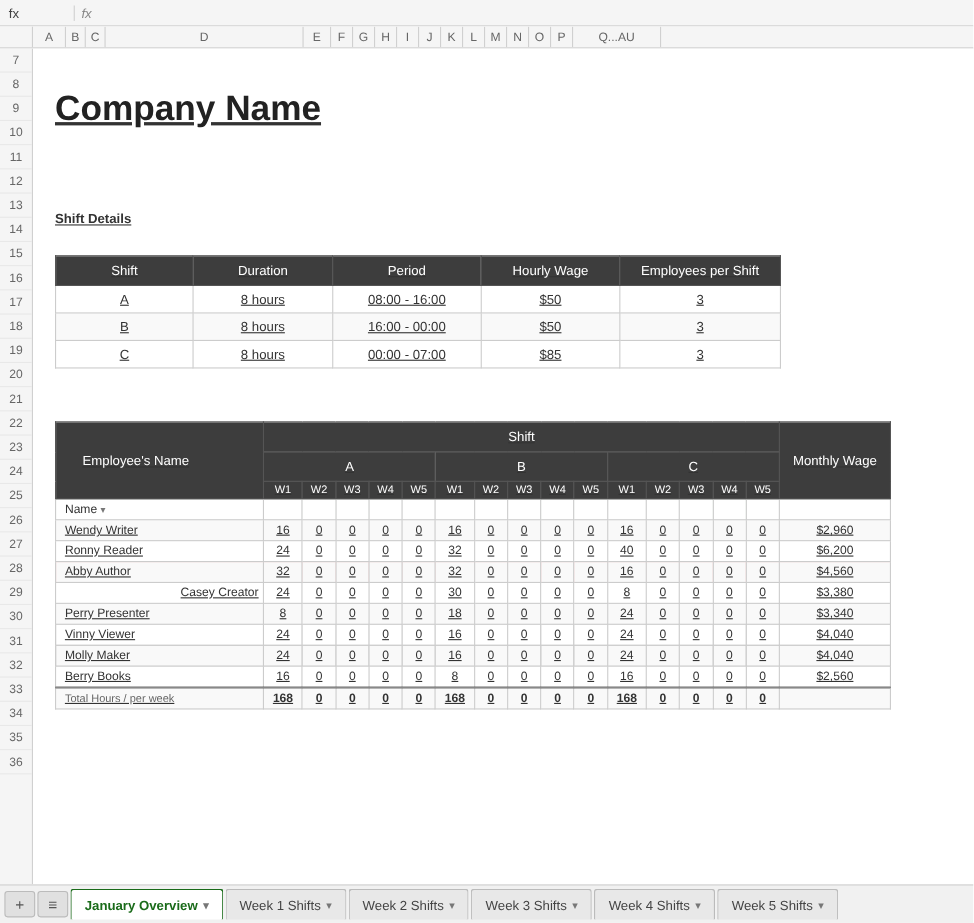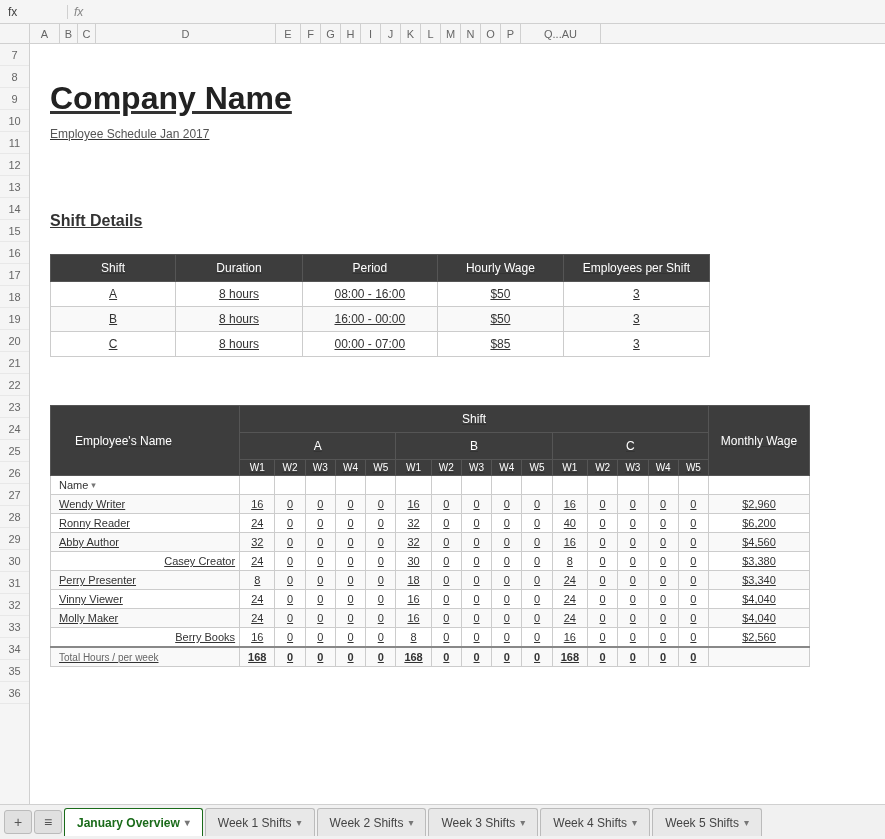--- a/index.html
+++ b/index.html
@@ -23,21 +23,21 @@
       color: #222;
     }
 
     .company-subtitle {
       font-size: 12px;
       color: #555;
       margin-top: 2px;
     }
 
     .section-title {
-      font-size: 16px;
+      font-size: 12px;
       font-weight: bold;
       color: #333;
     }
 
     
     .shift-table {
       border-collapse: collapse;
       width: 660px;
     }
 
@@ -290,23 +290,20 @@
 
   <div class="cell-area">
     <div style="padding: 8px 20px; min-width:820px;text-decoration:underline;">
 
       <div style="height:22px;"></div>
 
       <div style="height:48px; display:flex; align-items:center;">
         <span class="company-title">Company Name</span>
       </div>
 
-      <div style="height:22px; display:flex; align-items:center;">
-        <span class="company-subtitle">Employee Schedule Jan 2017</span>
-      </div>
 
       <div style="height:22px;"></div>
       <div style="height:22px;"></div>
       <div style="height:22px;"></div>
 
       <div style="height:22px; display:flex; align-items:center;">
         <span class="section-title">Shift Details</span>
       </div>
 
       <div style="height:22px;"></div>
@@ -564,21 +561,21 @@
                 <td>0</td>
                 <td>0</td>
               <td>24</td>
                 <td>0</td>
                 <td>0</td>
                 <td>0</td>
                 <td>0</td>
               <td>$4,040</td>
             </tr>
             <tr style="background:#f9f9f9;">
-              <td style="text-align:right; padding-left:8px;">Berry Books</td>
+              <td style="text-align:left; padding-left:8px;">Berry Books</td>
               <td>16</td>
                 <td>0</td>
                 <td>0</td>
                 <td>0</td>
                 <td>0</td>
               <td>8</td>
                 <td>0</td>
                 <td>0</td>
                 <td>0</td>
                 <td>0</td>

